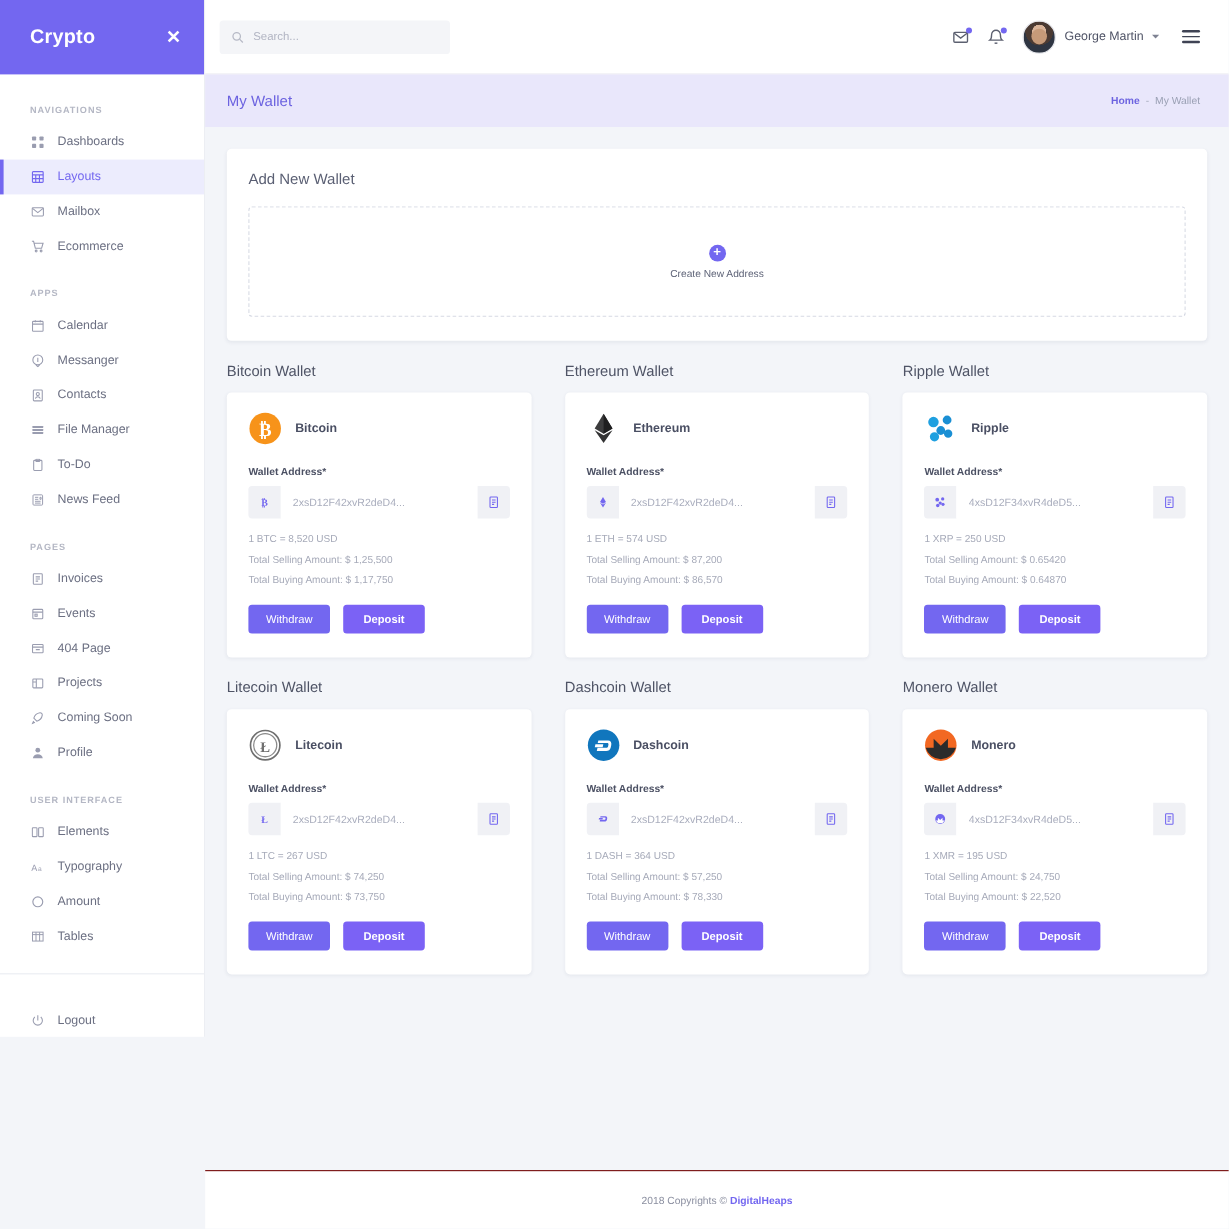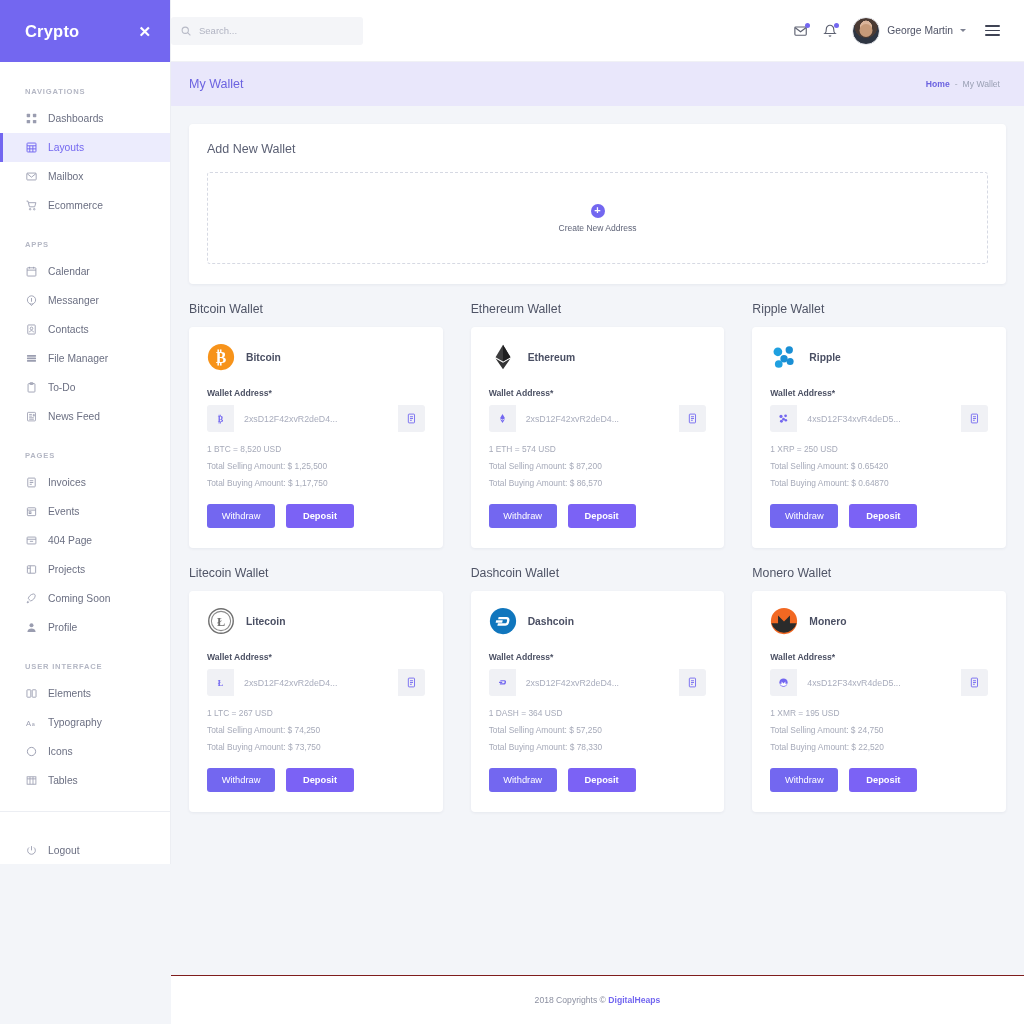--- a/index.html
+++ b/index.html
@@ -61,21 +61,21 @@
   }
   .nav-sep { height: 1px; background: #eceef3; margin: 16px 0 0 0; }
   .logout-wrap { padding-top: 24px; }
 
   
   .main { flex: 1; height: 1024px; display: flex; flex-direction: column; position: relative; }
 
   .topbar {
     height: 62px; background: #ffffff;
     display: flex; align-items: center;
-    padding: 0 24px 0 0;
+    padding: 0 24px 0 12px;
     border-bottom: 1px solid #f0f1f5;
     flex: 0 0 62px;
     gap: 16px;
   }
   .searchbox {
     width: 192px; height: 28px; background: #f4f5f8;
     border-radius: 3px; display: flex; align-items: center;
     gap: 8px; padding: 0 10px;
   }
   .searchbox .sic { color: #b7bac6; display: flex; }
@@ -384,21 +384,21 @@
             </svg>
           </span>
         <span>Typography</span>
       </div>
       <div class="nav-item">
         <span class="ic">
             <svg viewBox="0 0 16 16" fill="none" stroke="currentColor" stroke-width="1.4">
               <circle cx="8" cy="8" r="6"></circle>
             </svg>
           </span>
-        <span>Icons</span>
+        <span>Amount</span>
       </div>
       <div class="nav-item">
         <span class="ic">
             <svg viewBox="0 0 16 16" fill="none" stroke="currentColor" stroke-width="1.2">
               <rect x="1.6" y="2.6" width="12.8" height="10.8"></rect>
               <path d="M5.8 2.6v10.8M10.2 2.6v10.8M1.6 5.6h12.8"></path>
             </svg>
           </span>
         <span>Tables</span>
       </div>

